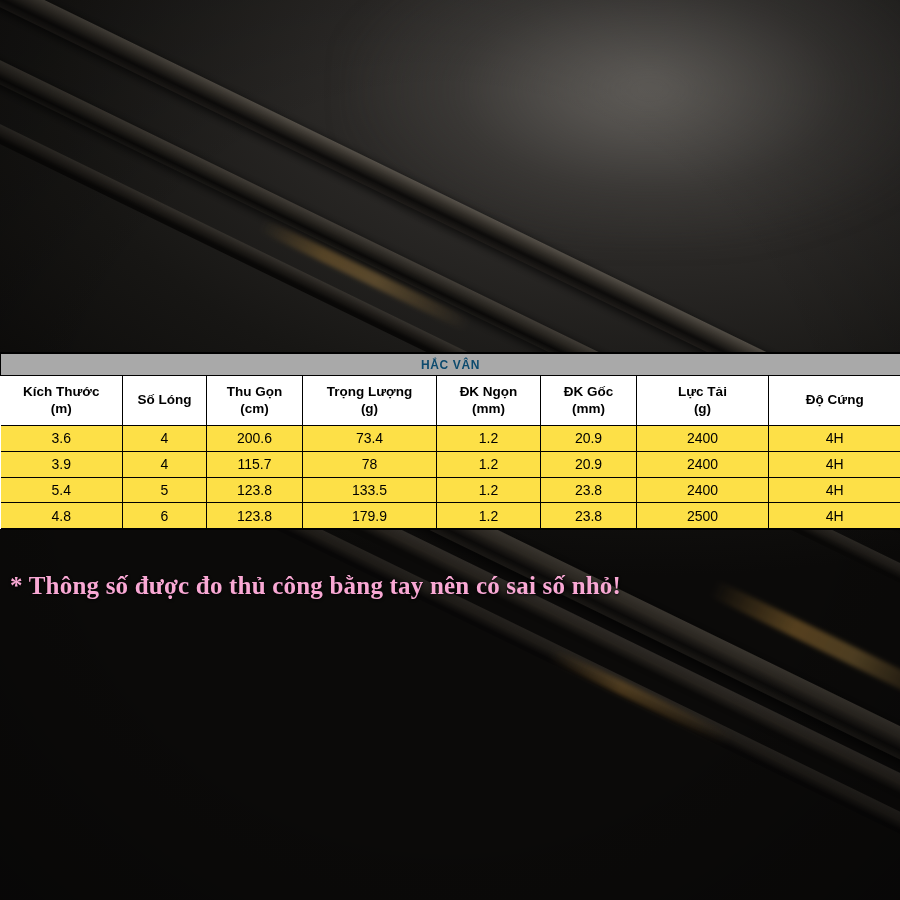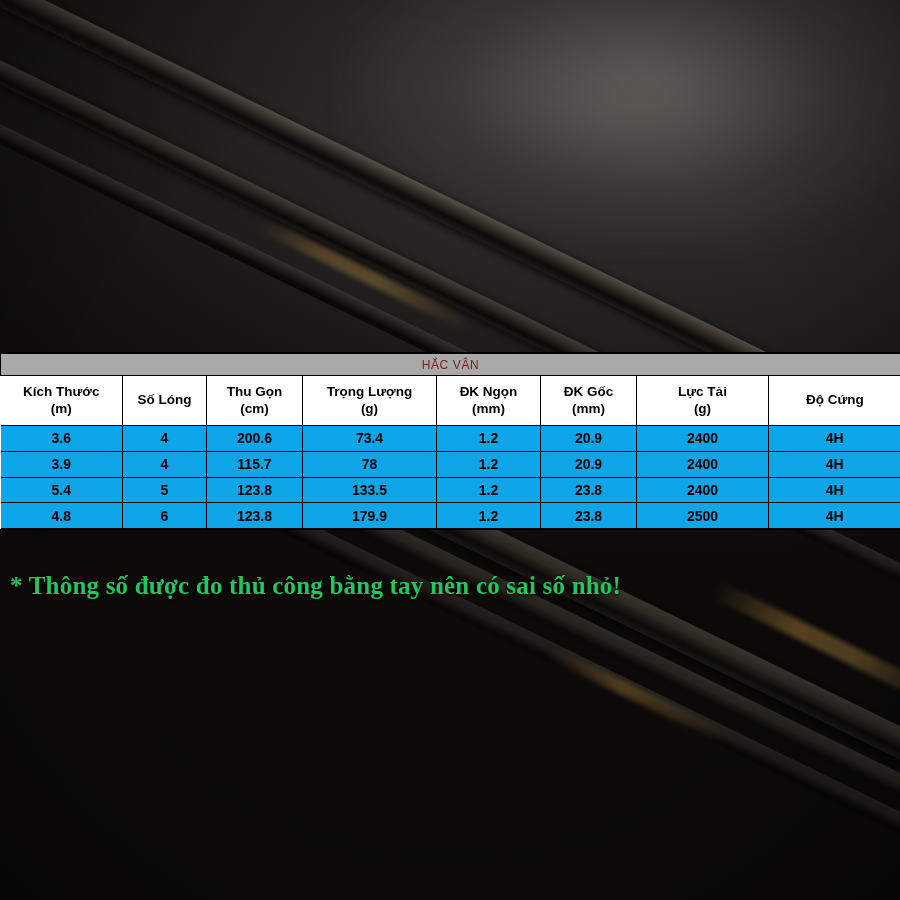--- a/index.html
+++ b/index.html
@@ -133,44 +133,44 @@
     font-family: "Liberation Sans", sans-serif;
     color: #000;
   }
   table.spec td, table.spec th {
     border: 1px solid #000;
     text-align: center;
     vertical-align: middle;
   }
   .title-row td {
     background: #a9a9a9;
-    color: #7f1d1d;
+    color: #0c4a6e;
     font-size: 12px;
-    font-weight: 400;
+    font-weight: 700;
     letter-spacing: 0.6px;
     height: 21px;
     padding: 0;
     border-left: none;
     border-right: none;
     border-top: none;
   }
   .head-row th {
     background: #ffffff;
     font-size: 13.5px;
     font-weight: 700;
     height: 45px;
     padding: 2px 1px;
     line-height: 1.25;
   }
   .head-row th:first-child { border-left: none; }
   .head-row th:last-child { border-right: none; border-radius: 16px; }
   .data-row td {
-    background: #0ea5e9;
+    background: #fde047;
     font-size: 14px;
-    font-weight: 700;
+    font-weight: 400;
     height: 24.8px;
     padding: 0;
   }
   .data-row td:first-child { border-left: none; }
   .data-row td:last-child { border-right: none; }
 
   
   col.c0 { width: 122px; }
   col.c1 { width: 84px; }
   col.c2 { width: 96px; }
@@ -179,21 +179,21 @@
   col.c5 { width: 96px; }
   col.c6 { width: 132px; }
   col.c7 { width: 132px; }
 
   
   .footnote {
     position: absolute;
     left: 10px;
     top: 572px;
     width: 880px;
-    color: #22c55e;
+    color: #f9a8d4;
     font-family: "Liberation Serif", serif;
     font-size: 25px;
     font-weight: 700;
     letter-spacing: 0.2px;
     text-shadow: 0 1px 3px rgba(0,0,0,0.9);
     white-space: nowrap;
   }
 </style>
 </head>
 <body>

